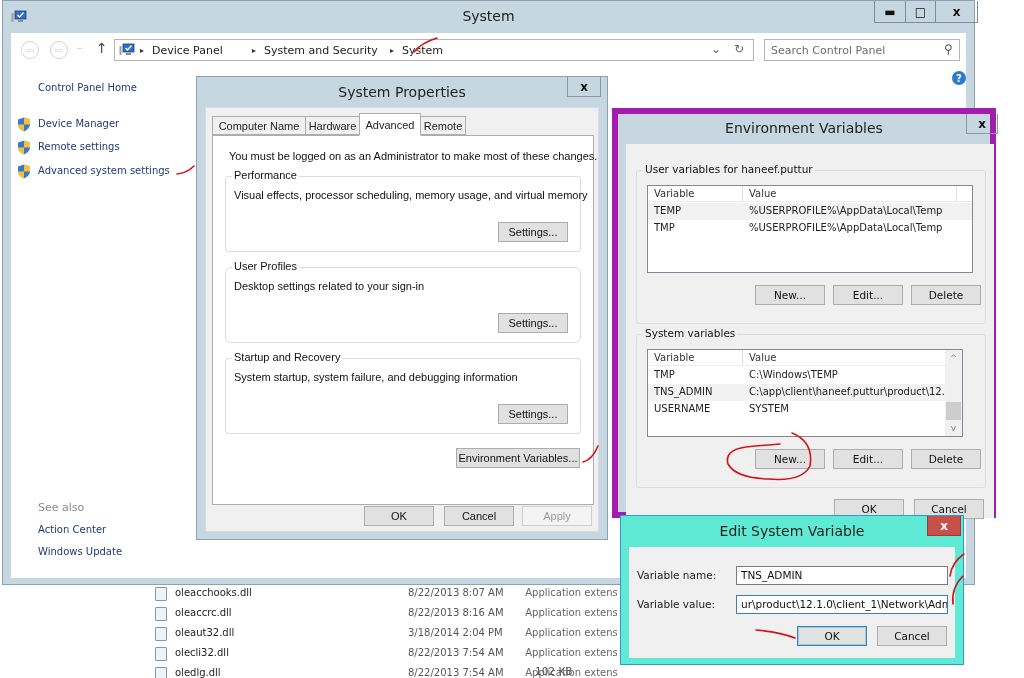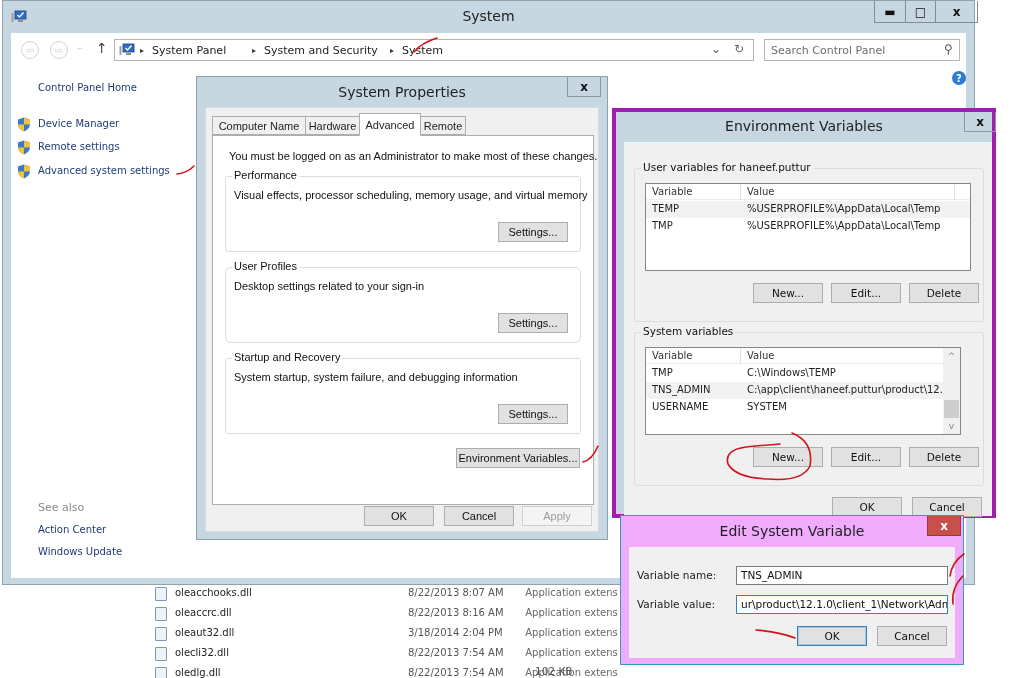--- a/index.html
+++ b/index.html
@@ -54,39 +54,39 @@
   .closebtn { height: 20px; border: 1px solid #8a98a2; border-top: none; display:flex; align-items:center; justify-content:center; font-weight:bold; font-size: 12px; color:#111; }
   #sp-client { left: 8px; top: 30px; width: 394px; height: 425px; background: #f0f0f0; border: 1px solid #d6dde2; }
   .tab { position: absolute; top: 8px; height: 19px; border: 1px solid #adadad; background: #f0f0f0; font-family: "Liberation Sans", sans-serif; font-size: 11px; display:flex; align-items:center; justify-content:center; }
   .tab.active { top: 5px; height: 23px; background: #fff; border-bottom: 1px solid #fff; z-index: 2; }
   #sp-tabpanel { left: 6px; top: 27px; width: 382px; height: 370px; background: #fff; border: 1px solid #adadad; }
   .ls-text { font-family: "Liberation Sans", sans-serif; font-size: 11px; color: #111; white-space: nowrap; }
   .groupbox { position: absolute; border: 1px solid #dcdcdc; border-radius: 3px; }
   .group-legend { position: absolute; top: -8px; left: 6px; background: #fff; padding: 0 2px; font-family: "Liberation Sans", sans-serif; font-size: 11px; color: #111; }
 
   
-  #ev-dialog { left: 612px; top: 108px; width: 384px; height: 410px; background: #c6d7e1; border: 4px solid #a21caf; }
+  #ev-dialog { left: 612px; top: 108px; width: 384px; height: 410px; background: #c6d7e1; border: 6px solid #a21caf; }
   #ev-title { left: 0; width: 100%; top: 6px; text-align: center; font-size: 14px; color: #222; }
   #ev-client { left: 8px; top: 30px; width: 368px; height: 374px; background: #f0f0f0; }
   .grp2 { position: absolute; border: 1px solid #dcdcdc; border-radius: 3px; }
   .grp2 .group-legend { background: #f0f0f0; font-family: "DejaVu Sans", sans-serif; font-size: 10.5px; }
   .listview { position: absolute; background: #fff; border: 1px solid #828790; overflow: hidden; }
   .lv-header { position: absolute; left: 0; top: 0; height: 16px; width: 100%; font-size: 10px; color: #333; border-bottom: 1px solid #ececec; }
   .lv-hcell { position: absolute; top: 2px; }
   .lv-hsep { position: absolute; top: 0; height: 16px; width: 1px; background: #e0e0e0; }
   .lv-row { position: absolute; left: 0; height: 17px; width: 100%; font-size: 10px; color: #222; }
   .lv-row.sel { background: #f2f2f2; }
   .lv-cell { position: absolute; top: 2px; white-space: nowrap; }
   .lv-scroll { position: absolute; right: 0; top: 0; width: 17px; height: 100%; background: #f0f0f0; }
   .lv-scroll-thumb { position: absolute; left: 1px; width: 15px; background: #cdcdcd; }
   .lv-arrow { position: absolute; left: 0; width: 17px; height: 16px; font-size: 9px; color: #888; display:flex; align-items:center; justify-content:center; }
   .ev-btn { font-family: "DejaVu Sans", sans-serif; font-size: 10.5px; }
 
   
-  #esv-dialog { left: 620px; top: 515px; width: 344px; height: 150px; background: #f0abfc; border: 1px solid #2f9cc7; }
+  #esv-dialog { left: 620px; top: 515px; width: 344px; height: 150px; background: #5eead4; border: 1px solid #2f9cc7; }
   #esv-title { left: 0; width: 100%; top: 7px; text-align: center; font-size: 14px; color: #222; }
   #esv-close { left: 306px; top: 0; width: 34px; height: 20px; background: #c7504a; border: 1px solid #9d3a35; border-top: none; display:flex; align-items:center; justify-content:center; font-weight:bold; font-size: 12px; color:#fff; }
   #esv-client { left: 8px; top: 31px; width: 326px; height: 111px; background: #f0f0f0; }
   .esv-label { font-size: 10.5px; color: #222; }
   .textfield { position: absolute; height: 19px; background: #fff; border: 1px solid #7a7a7a; font-size: 10.5px; color: #111; padding: 2px 4px; white-space: nowrap; overflow: hidden; }
 </style>
 </head>
 <body>
 
 <div id="sys-window" class="abs">
@@ -123,21 +123,21 @@
     <div class="abs" style="left:85px;top:7px;font-size:14px;color:#444;"><span>↑</span></div>
 
     <div id="addr-bar" class="abs">
       <svg class="abs" style="left:4px;top:3px;width:16px;height:14px;" viewBox="0 0 16 14">
         <rect x="4" y="1" width="11" height="8" fill="#2f6fc8" stroke="#1d3f7a" stroke-width="0.8"></rect>
         <path d="M6.5 5 L8.5 7 L12.5 2.5" stroke="#fff" stroke-width="1.3" fill="none"></path>
         <rect x="7" y="10" width="5" height="2" fill="#8c8c8c"></rect>
         <rect x="0.5" y="3" width="2" height="9" fill="#a0a0a0"></rect>
       </svg>
       <span class="abs crumb-sep" style="left:25px;">▸</span>
-      <span class="abs crumb" style="left:37px;">System Panel</span>
+      <span class="abs crumb" style="left:37px;">Device Panel</span>
       <span class="abs crumb-sep" style="left:137px;">▸</span>
       <span class="abs crumb" style="left:149px;">System and Security</span>
       <span class="abs crumb-sep" style="left:275px;">▸</span>
       <span class="abs crumb" style="left:287px;">System</span>
       <span class="abs" style="left:596px;top:2px;color:#666;font-size:12px;"><span>⌄</span></span>
       <span class="abs" style="left:619px;top:2px;color:#666;font-size:12px;"><span>↻</span></span>
     </div>
     <svg class="abs" style="left:400px;top:2px;width:30px;height:20px;">
         <path class="red-mark" d="M3 17 Q10 8 26 3"></path>
       </svg>

